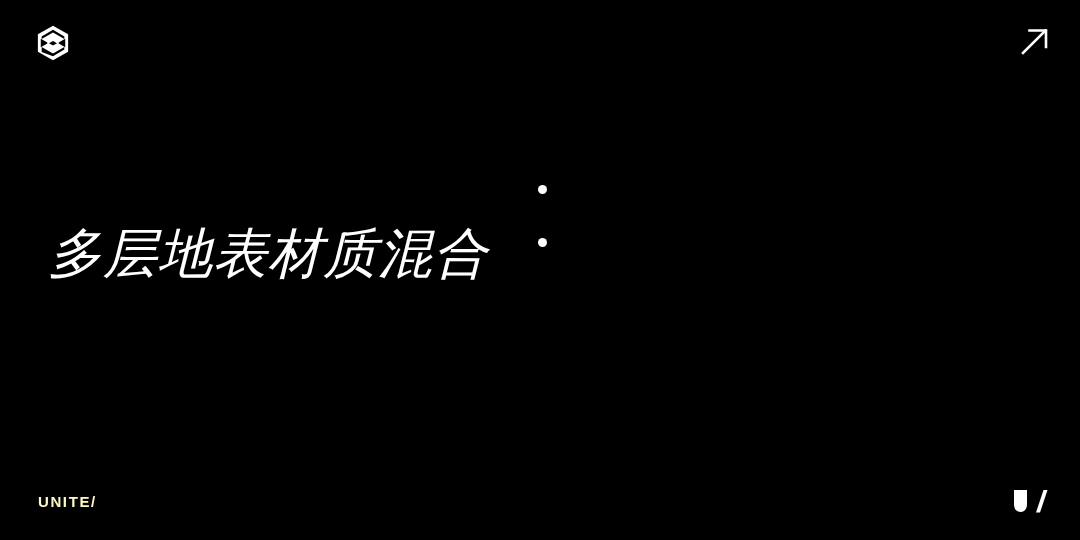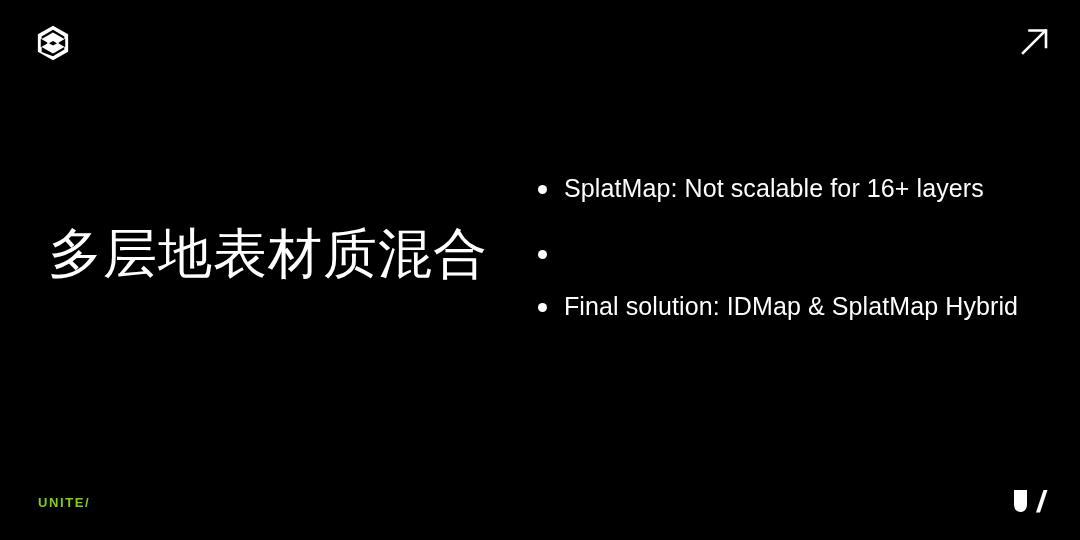--- a/index.html
+++ b/index.html
@@ -38,20 +38,21 @@
     width:460px;
   }
   .slide-title {
     color:#ffffff;
     font-size:54px;
     line-height:1.18;
     font-weight:400;
     letter-spacing:1px;
     white-space:nowrap;
     font-family:"DejaVu Sans", sans-serif;
+    font-style:italic;
   }
 
   
   .bullets {
     position:absolute;
     left:538px; top:172px;
     width:520px;
   }
   .bullet-row {
     display:flex;
@@ -74,22 +75,22 @@
     font-weight:300;
     letter-spacing:0.1px;
     white-space:nowrap;
   }
 
   
   .footer { position:absolute; left:0; right:0; bottom:0; height:80px; }
   .footer-brand {
     position:absolute;
     left:38px; bottom:30px;
-    color:#84cc16;
-    font-size:13px;
+    color:#fef9c3;
+    font-size:15px;
     font-weight:bold;
     letter-spacing:1.6px;
   }
   .footer-mark {
     position:absolute;
     right:28px; bottom:22px;
     width:44px; height:32px;
   }
   .footer-mark svg { display:block; width:44px; height:32px; }
 </style>
@@ -116,32 +117,27 @@
     </div>
 
   </div>
 
   <div class="title-block">
     <div class="slide-title">多层地表材质混合</div>
   </div>
 
   <div class="bullets">
 
-    <div class="bullet-row">
-      <span class="bullet-dot"></span>
-      <span class="bullet-text">SplatMap: Not scalable for 16+ layers</span>
-    </div>
 
     <div class="bullet-row">
       <span class="bullet-dot"></span>
     </div>
 
     <div class="bullet-row">
       <span class="bullet-dot"></span>
-      <span class="bullet-text">Final solution: IDMap &amp; SplatMap Hybrid</span>
     </div>
 
   </div>
 
   <div class="footer">
 
     <div class="footer-brand">UNITE/</div>
 
     <div class="footer-mark">
       <svg viewBox="0 0 44 32" aria-hidden="true">

